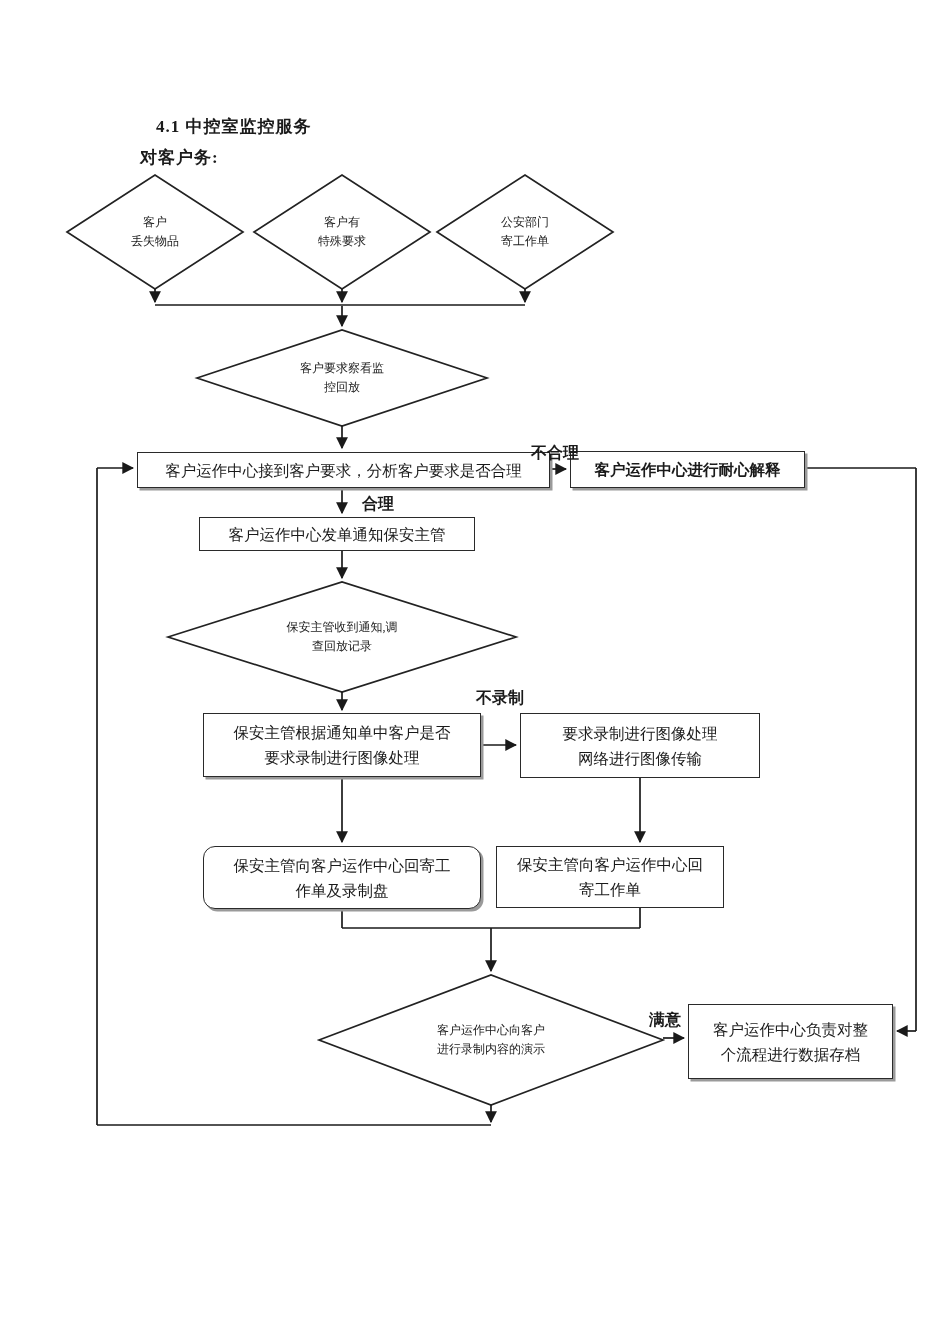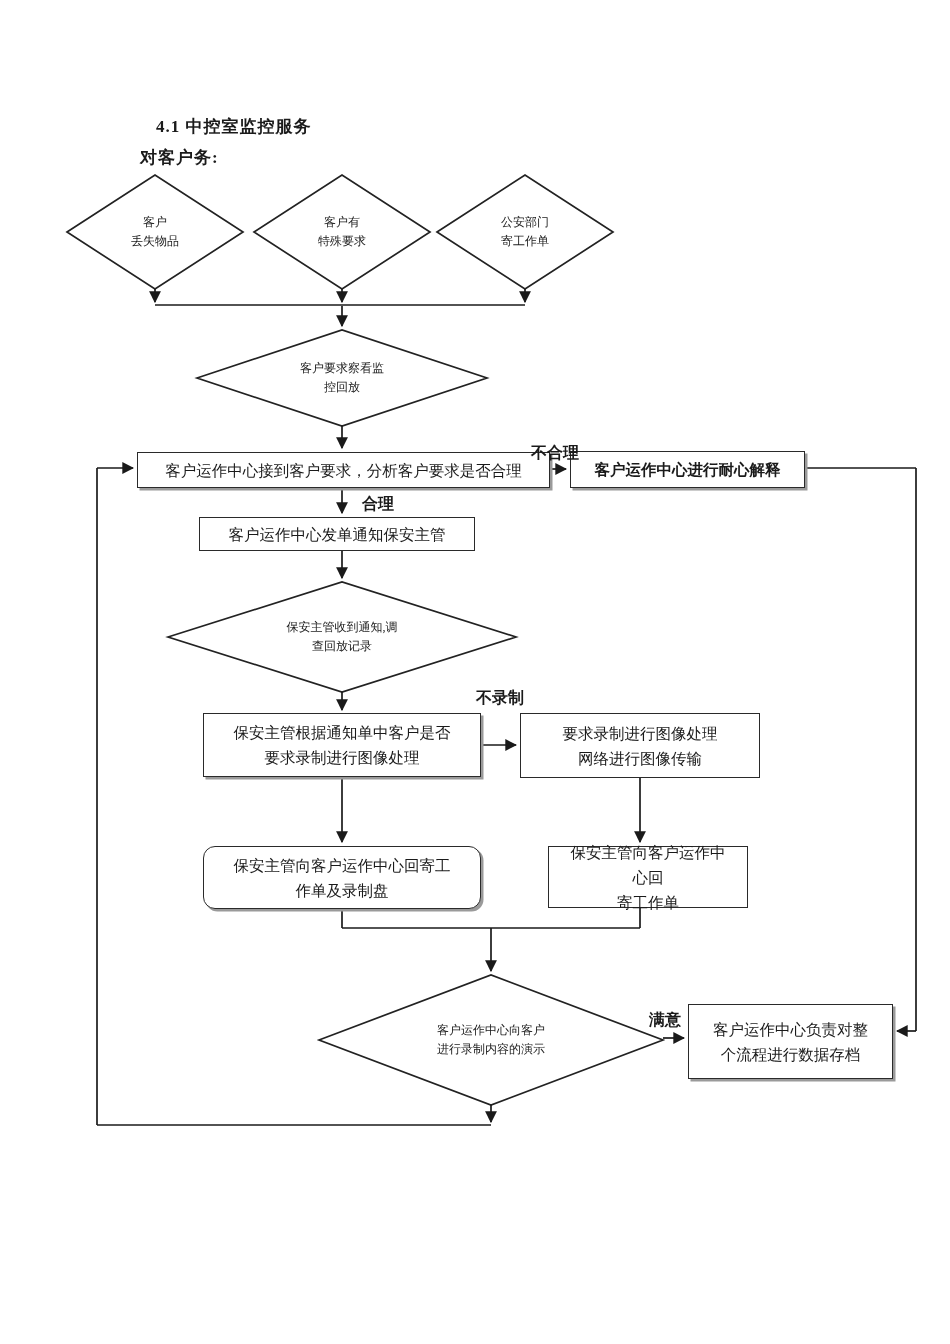--- a/index.html
+++ b/index.html
@@ -127,21 +127,21 @@
 
   <div class="rect shadow txt" style="left:203px;top:713px;width:278px;height:64px;">保安主管根据通知单中客户是否
 要求录制进行图像处理</div>
 
   <div class="rect txt" style="left:520px;top:713px;width:240px;height:65px;">要求录制进行图像处理
 网络进行图像传输</div>
 
   <div class="rect shadow txt" style="left:203px;top:846px;width:278px;height:63px;border-radius:12px;">保安主管向客户运作中心回寄工
 作单及录制盘</div>
 
-  <div class="rect txt" style="left:548px;top:846px;width:200px;height:62px;">保安主管向客户运作中心回
+  <div class="rect txt" style="left:496px;top:846px;width:228px;height:62px;">保安主管向客户运作中心回
 寄工作单</div>
 
   <div class="dtext txt" style="left:381px;top:1008px;width:220px;height:64px;">客户运作中心向客户
 进行录制内容的演示</div>
 
   <div class="rect shadow txt" style="left:688px;top:1004px;width:205px;height:75px;">客户运作中心负责对整
 个流程进行数据存档</div>
 
   <div class="edge-label" style="left:531px;top:427px;margin-top:16px;">不合理</div>
   <div class="edge-label" style="left:362px;top:494px;">合理</div>

